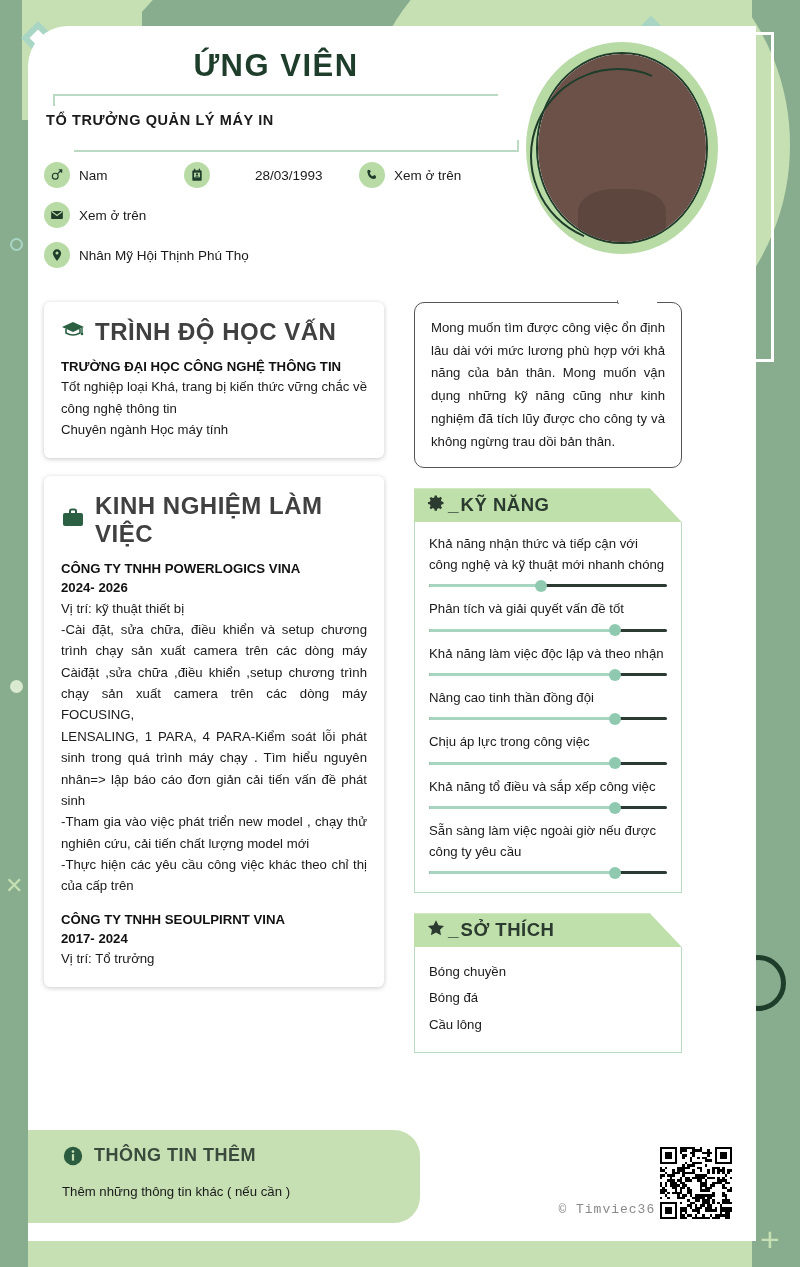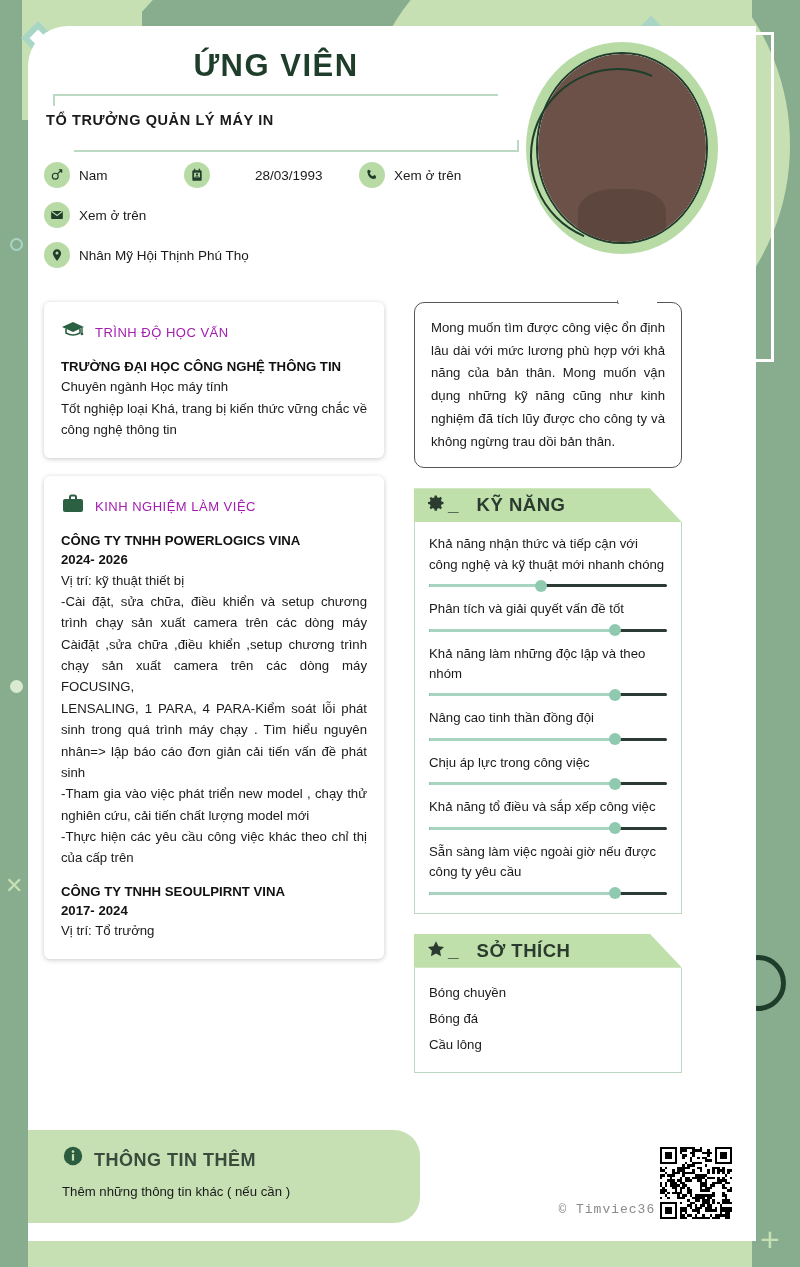--- a/index.html
+++ b/index.html
@@ -253,24 +253,24 @@
     box-shadow: 0 1px 5px rgba(0,0,0,0.22);
     padding: 16px 17px 18px 17px;
     margin-bottom: 18px;
   }
   .lbox-head {
     display: flex; align-items: center;
     margin-bottom: 11px;
   }
   .lbox-head svg { width: 24px; height: 24px; fill: #2c6043; margin-right: 10px; }
   .lbox-title {
-    font-size: 13px;
-    font-weight: normal;
+    font-size: 24px;
+    font-weight: bold;
     letter-spacing: 0.5px;
-    color: #a21caf;
+    color: #404040;
   }
   .strong-line {
     font-size: 13.2px; font-weight: bold; color: #111;
     line-height: 1.45;
   }
   .norm-line {
     font-size: 13.2px; color: #1a1a1a;
     line-height: 1.62;
     text-align: justify;
   }
@@ -317,21 +317,21 @@
     display: flex; align-items: center;
     padding-left: 12px;
     width: 100%;
     clip-path: polygon(0 0, 88% 0, 100% 100%, 0 100%);
   }
   .ribbon svg { width: 20px; height: 20px; fill: #2c3b2f; margin-right: 2px; }
   .ribbon-underscore {
     color: #2c3b2f; font-weight: bold; font-size: 19px; margin: 0 2px 0 0;
   }
   .ribbon-title {
-    font-size: 18.5px; font-weight: bold; color: #2c3b2f; letter-spacing: 0.5px; margin-left: 16px;
+    font-size: 18.5px; font-weight: bold; color: #2c3b2f; letter-spacing: 0.5px;
   }
   .rbody {
     border: 1px solid #bcd9c4;
     border-top: none;
     padding: 12px 14px 14px 14px;
     background: #fff;
   }
 
   .skill { margin-bottom: 12px; }
   .skill:last-child { margin-bottom: 4px; }
@@ -362,21 +362,21 @@
   
   .extra {
     position: absolute;
     left: 0; top: 1104px;
     width: 392px; height: 93px;
     background: #c6e0b4;
     border-top-right-radius: 26px;
     border-bottom-right-radius: 26px;
     padding: 15px 0 0 34px;
   }
-  .extra-head { display: flex; align-items: flex-end; margin-bottom: 13px; }
+  .extra-head { display: flex; align-items: flex-start; margin-bottom: 13px; }
   .extra-head svg { width: 22px; height: 22px; fill: #2c5c3f; margin-right: 10px; }
   .extra-title {
     font-size: 18px; font-weight: bold; color: #3a4a3c; letter-spacing: 0.5px;
   }
   .extra-text { font-size: 13.2px; color: #1a1a1a; }
 
   
   .copyright {
     position: absolute;
     right: 92px; bottom: 24px;
@@ -510,22 +510,22 @@
               <svg viewBox="0 0 24 24">
                   <path d="M12 4 L23 9 L12 14 L1 9 Z"></path>
                   <path d="M5 11 v4 q7 4 14 0 v-4" fill="none" stroke="#2c6043" stroke-width="1.6"></path>
                   <path d="M21 10 v5" stroke="#2c6043" stroke-width="1.4" fill="none"></path>
                   <circle cx="21" cy="16" r="1.3"></circle>
                 </svg>
             </span>
             <span class="lbox-title">TRÌNH ĐỘ HỌC VẤN</span>
           </div>
           <div class="strong-line">TRƯỜNG ĐẠI HỌC CÔNG NGHỆ THÔNG TIN</div>
+          <div class="norm-line">Tốt nghiệp loại Khá, trang bị kiến thức vững chắc về công nghệ thông tin</div>
           <div class="norm-line">Chuyên ngành Học máy tính</div>
-          <div class="norm-line">Tốt nghiệp loại Khá, trang bị kiến thức vững chắc về công nghệ thông tin</div>
         </div>
 
         <div class="lbox">
           <div class="lbox-head">
             <span>
               <svg viewBox="0 0 24 24">
                   <rect x="2" y="7" width="20" height="13" rx="2"></rect>
                   <path d="M9 7 V5 a1.6 1.6 0 0 1 1.6-1.6 h2.8 A1.6 1.6 0 0 1 15 5 v2" fill="none" stroke="#2c6043" stroke-width="2"></path>
                 </svg>
             </span>
@@ -578,21 +578,21 @@
                 </div>
               </div>
               <div class="skill">
                 <div class="skill-label">Phân tích và giải quyết vấn đề tốt</div>
                 <div class="track">
                   <div class="track-fill" style="width: 78%;"></div>
                   <div class="thumb" style="left: 78%;"></div>
                 </div>
               </div>
               <div class="skill">
-                <div class="skill-label">Khả năng làm những độc lập và theo nhóm</div>
+                <div class="skill-label">Khả năng làm việc độc lập và theo nhận</div>
                 <div class="track">
                   <div class="track-fill" style="width: 78%;"></div>
                   <div class="thumb" style="left: 78%;"></div>
                 </div>
               </div>
               <div class="skill">
                 <div class="skill-label">Nâng cao tinh thần đồng đội</div>
                 <div class="track">
                   <div class="track-fill" style="width: 78%;"></div>
                   <div class="thumb" style="left: 78%;"></div>

